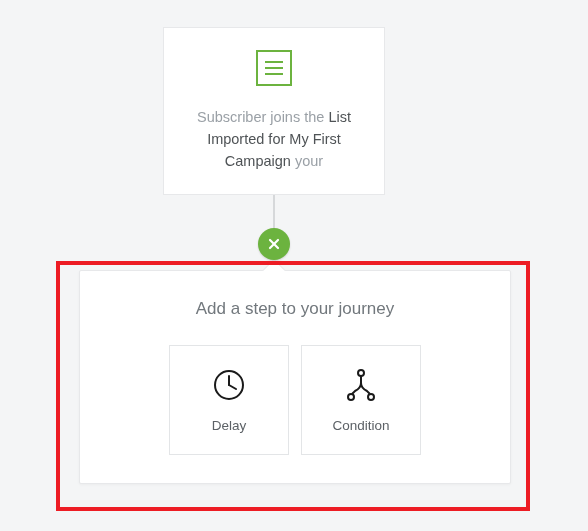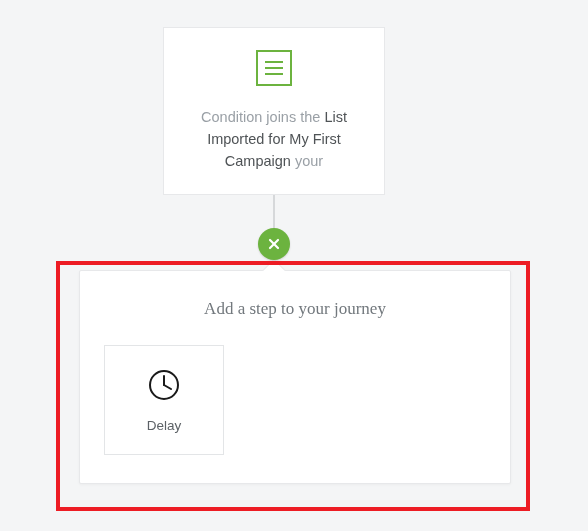--- a/index.html
+++ b/index.html
@@ -85,26 +85,25 @@
       border-radius: 2px;
       padding: 28px 24px 28px 24px;
       box-shadow: 0 1px 3px rgba(0,0,0,0.04);
     }
     .step-panel h2 {
       text-align: center;
       font-size: 17px;
       font-weight: 400;
       color: #72787d;
       margin-bottom: 26px;
-      font-family: Liberation Serif, serif;
     }
     .options {
       display: flex;
       gap: 12px;
-      justify-content: space-between;
+      justify-content: center;
     }
     .option {
       width: 120px;
       height: 110px;
       border: 1px solid #e3e5e7;
       background: #fff;
       display: flex;
       flex-direction: column;
       align-items: center;
       justify-content: center;
@@ -133,21 +132,21 @@
 
 <div class="trigger-card">
   <div class="trigger-icon-box">
     <svg width="20" height="16" viewBox="0 0 20 16">
       <line x1="1" y1="2" x2="19" y2="2" stroke="#6cb33f" stroke-width="2"></line>
       <line x1="1" y1="8" x2="19" y2="8" stroke="#6cb33f" stroke-width="2"></line>
       <line x1="1" y1="14" x2="19" y2="14" stroke="#6cb33f" stroke-width="2"></line>
     </svg>
   </div>
   <div class="trigger-text">
-    <span>Condition joins the </span><span class="strong">List Imported for My First Campaign</span><span> your</span>
+    <span>Subscriber joins the </span><span class="strong">List Imported for My First Campaign</span><span> your</span>
   </div>
 </div>
 
 <div class="connector"></div>
 
 <div class="close-btn">
   <svg width="12" height="12" viewBox="0 0 12 12">
     <line x1="2" y1="2" x2="10" y2="10" stroke="#fff" stroke-width="2.2" stroke-linecap="round"></line>
     <line x1="10" y1="2" x2="2" y2="10" stroke="#fff" stroke-width="2.2" stroke-linecap="round"></line>
   </svg>
@@ -159,16 +158,26 @@
   <h2>Add a step to your journey</h2>
   <div class="options">
     <div class="option">
       <svg width="34" height="34" viewBox="0 0 34 34">
         <circle cx="17" cy="17" r="14" fill="none" stroke="#1a1a1a" stroke-width="2"></circle>
         <line x1="17" y1="17" x2="17" y2="8" stroke="#1a1a1a" stroke-width="2" stroke-linecap="round"></line>
         <line x1="17" y1="17" x2="24" y2="21" stroke="#1a1a1a" stroke-width="2" stroke-linecap="round"></line>
       </svg>
       <span class="option-label">Delay</span>
     </div>
+    <div class="option">
+      <svg width="30" height="34" viewBox="0 0 30 34">
+        <circle cx="15" cy="5" r="3" fill="none" stroke="#1a1a1a" stroke-width="2"></circle>
+        <circle cx="5" cy="29" r="3" fill="none" stroke="#1a1a1a" stroke-width="2"></circle>
+        <circle cx="25" cy="29" r="3" fill="none" stroke="#1a1a1a" stroke-width="2"></circle>
+        <path d="M15 8 L15 15 Q15 20 9 23 L6 26" fill="none" stroke="#1a1a1a" stroke-width="2"></path>
+        <path d="M15 8 L15 15 Q15 20 21 23 L24 26" fill="none" stroke="#1a1a1a" stroke-width="2"></path>
+      </svg>
+      <span class="option-label">Condition</span>
+    </div>
   </div>
 </div>
 
 <div class="highlight-frame"></div>
 
 </body></html>

